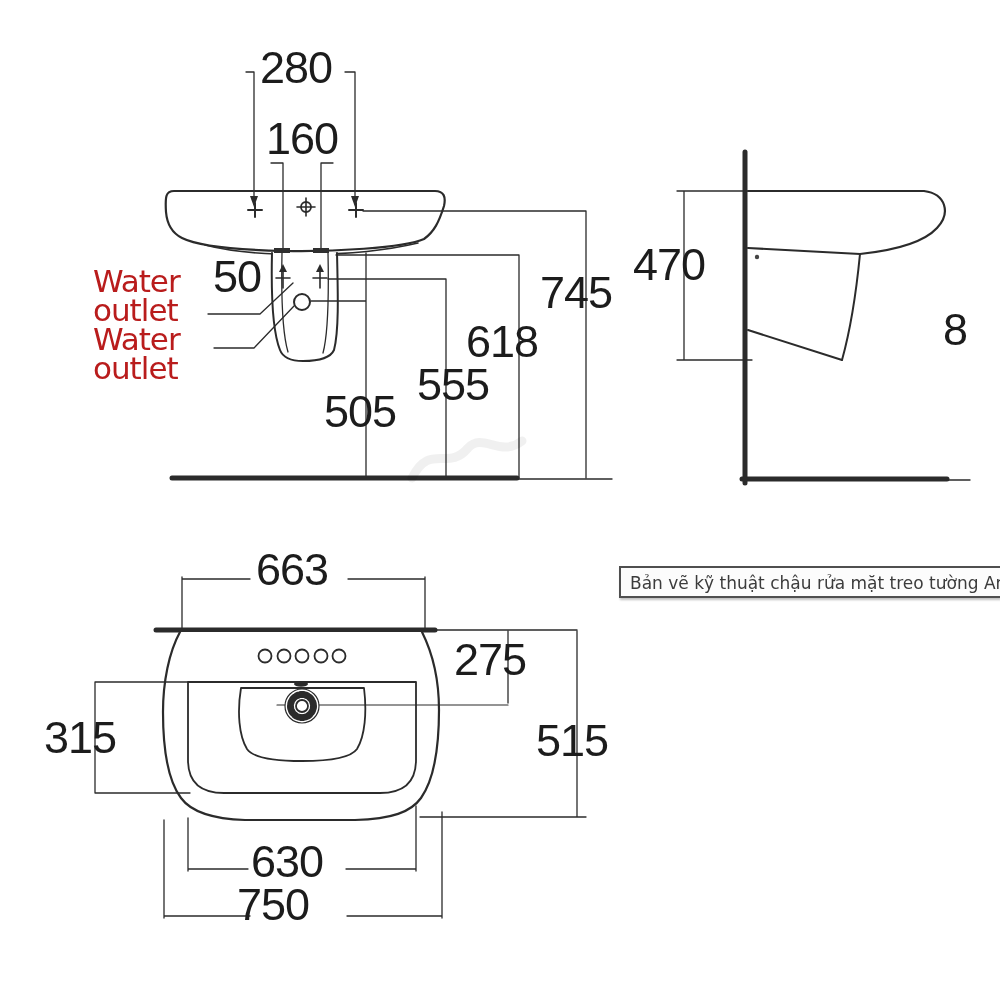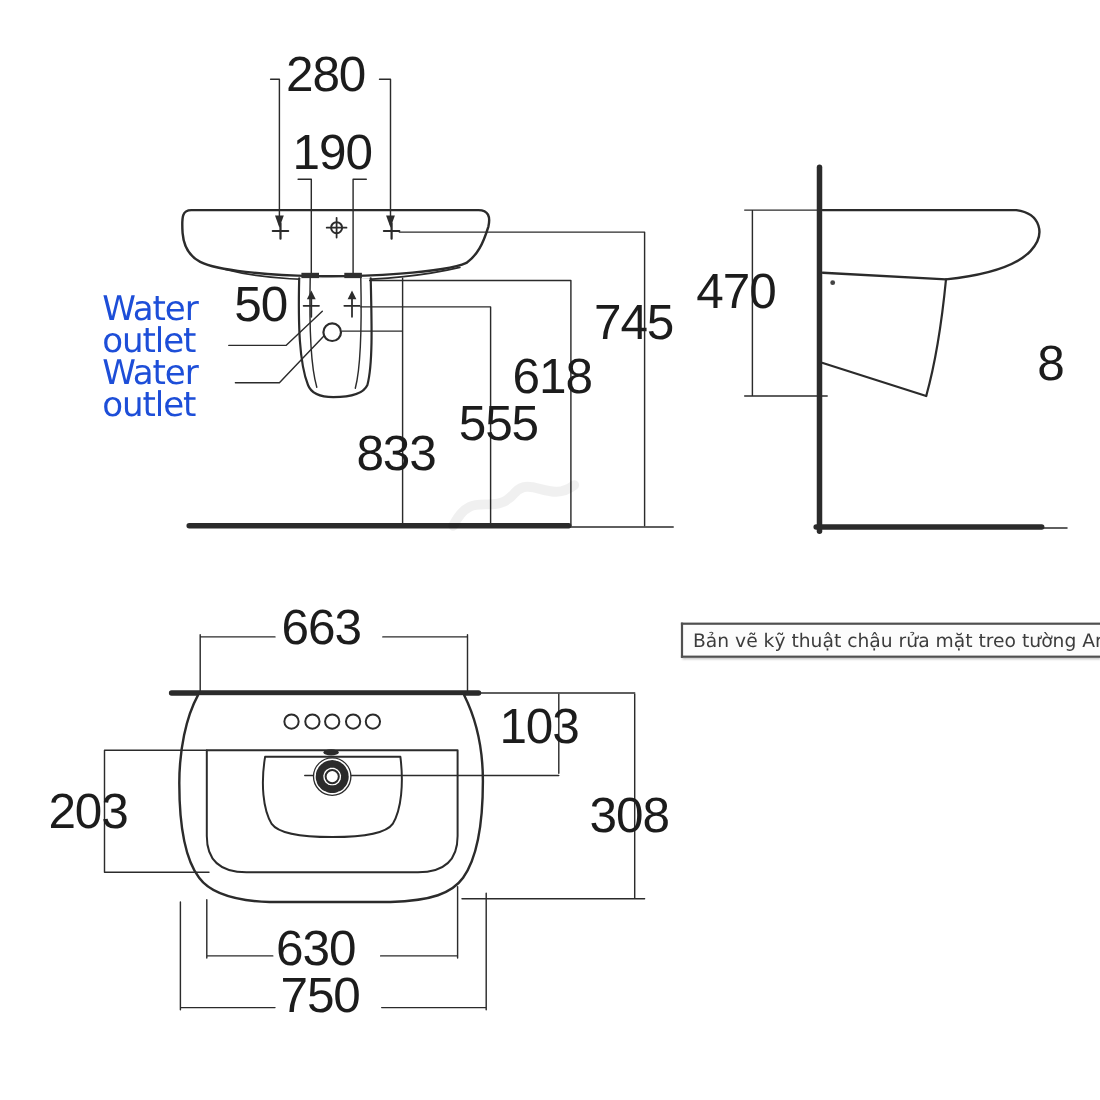--- a/index.html
+++ b/index.html
@@ -8,21 +8,21 @@
     font-family:"Liberation Sans", sans-serif;overflow:hidden;
   }
   #stage{position:absolute;inset:0;width:1000px;height:1000px;}
   svg{position:absolute;left:0;top:0;}
   .dim{
     position:absolute;font-size:45px;line-height:1;color:#1c1c1c;
     letter-spacing:-1px;white-space:nowrap;
     font-family:"Liberation Sans", sans-serif;
   }
   .plabel{
-    position:absolute;font-size:31px;line-height:29px;color:#1d4ed8;
+    position:absolute;font-size:31px;line-height:29px;color:#b91c1c;
     font-family:"DejaVu Sans", sans-serif;letter-spacing:-1px;white-space:nowrap;
   }
   .tooltip{
     position:absolute;left:619px;top:566px;width:381px;height:32px;
     background:#fcfcfc;border:2px solid #4f4f4f;border-right:none;
     box-sizing:border-box;overflow:hidden;white-space:nowrap;
     box-shadow:1px 2px 2px rgba(0,0,0,0.25);
   }
   .tooltip span{
     display:block;padding:5px 2px 0 9px;font-size:17px;color:#3c3c3c;
@@ -165,43 +165,43 @@
       <g stroke-width="1.3">
         <path d="M164,820 V918 M442,812 V918 M164,916 H250 M347,916 H442"></path>
       </g>
     </g>
 
     <path stroke="rgba(0,0,0,0.06)" stroke-width="9" d="M412,478 C430,442 448,472 468,448 C483,432 500,458 522,441"></path>
   </g>
 </svg>
 
 <span class="dim" style="left:260px;top:45px">280</span>
-<span class="dim" style="left:266px;top:116px">190</span>
+<span class="dim" style="left:266px;top:116px">160</span>
 <span class="dim" style="left:213px;top:254px">50</span>
-<span class="dim" style="left:324px;top:389px">833</span>
+<span class="dim" style="left:324px;top:389px">505</span>
 <span class="dim" style="left:417px;top:362px">555</span>
 <span class="dim" style="left:466px;top:319px">618</span>
 <span class="dim" style="left:540px;top:270px">745</span>
 
 <div class="plabel" style="left:93px;top:267px">
   <div>Water</div>
   <div>outlet</div>
 </div>
 <div class="plabel" style="left:93px;top:325px">
   <div>Water</div>
   <div>outlet</div>
 </div>
 
 <span class="dim" style="left:633px;top:242px">470</span>
 <span class="dim" style="left:943px;top:307px">8</span>
 
 <span class="dim" style="left:256px;top:547px">663</span>
-<span class="dim" style="left:454px;top:637px">103</span>
-<span class="dim" style="left:44px;top:715px">203</span>
-<span class="dim" style="left:536px;top:718px">308</span>
+<span class="dim" style="left:454px;top:637px">275</span>
+<span class="dim" style="left:44px;top:715px">315</span>
+<span class="dim" style="left:536px;top:718px">515</span>
 <span class="dim" style="left:251px;top:839px">630</span>
-<span class="dim" style="left:255px;top:882px">750</span>
+<span class="dim" style="left:237px;top:882px">750</span>
 
 <div class="tooltip">
   <span>Bản vẽ kỹ thuật chậu rửa mặt treo tường Amer</span>
 </div>
 
 </div>
 
 </body></html>

